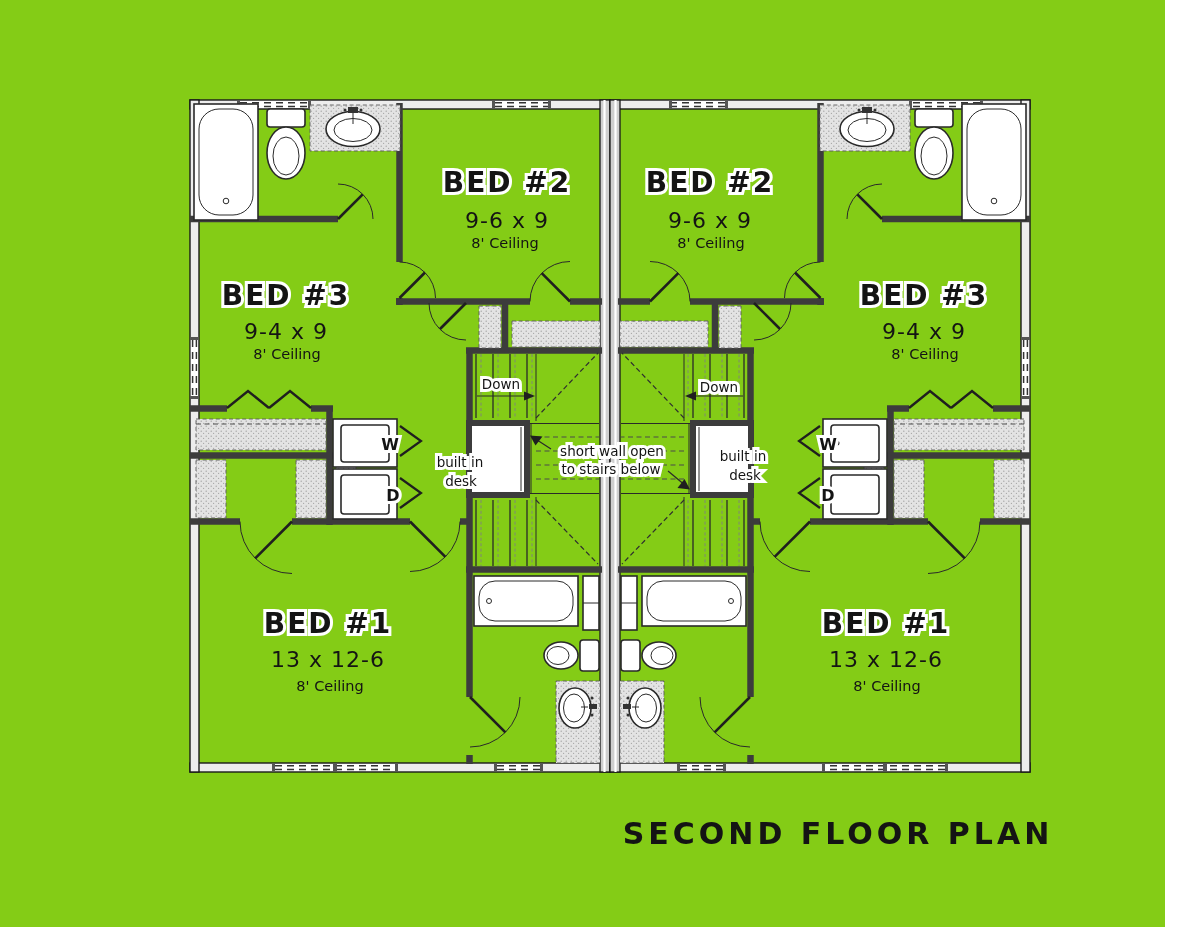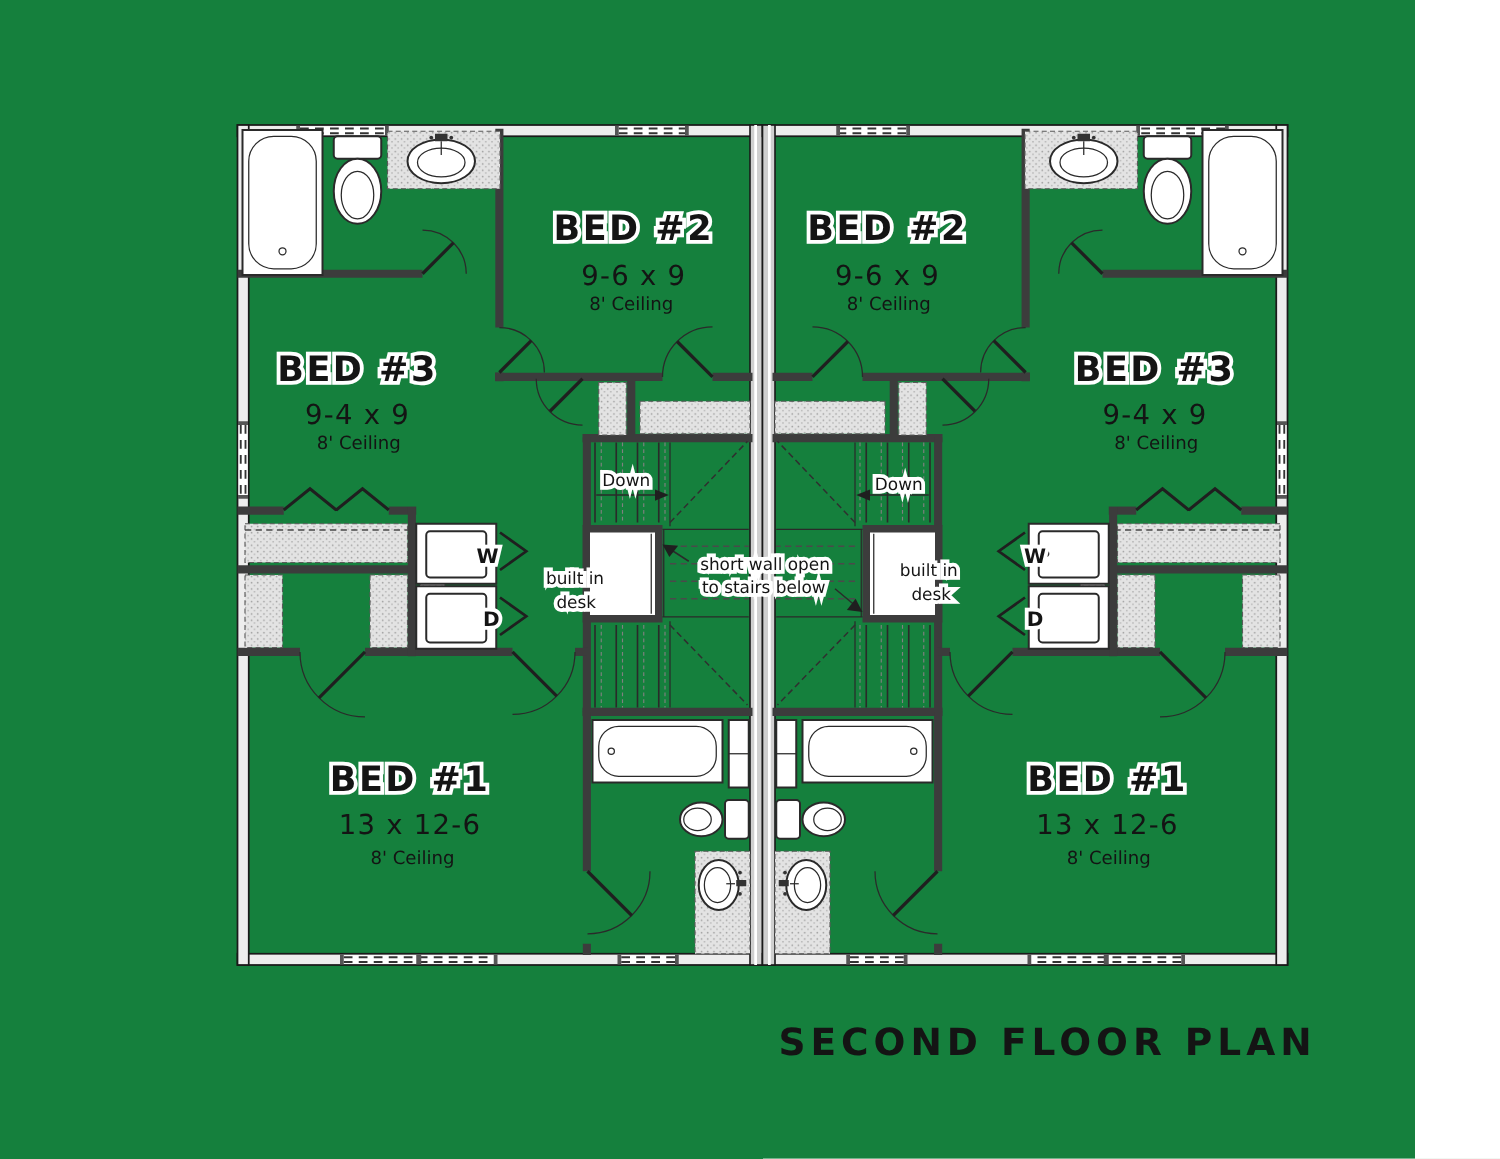--- a/index.html
+++ b/index.html
@@ -1,16 +1,16 @@
 <!DOCTYPE html>
 <html><head>
 <meta charset="utf-8">
 <style>
   html,body{margin:0;padding:0;background:#ffffff;}
-  #page{position:relative;width:1132px;height:927px;background:#15803d;overflow:hidden;}
+  #page{position:relative;width:1132px;height:927px;background:#84cc16;overflow:hidden;padding-left:33px;}
   svg{position:absolute;left:0;top:0;}
   
   .wx{fill:#ededed;stroke:#1a1a1a;stroke-width:1.4;}
   .wiL{stroke:#3c3c3c;stroke-width:6.5;fill:none;stroke-linecap:butt;}
   .party{fill:#cfcfcf;stroke:#1a1a1a;stroke-width:1.3;}
   
   .ln{stroke:#2a2a2a;stroke-width:1.2;fill:none;}
   .thin{stroke:#2a2a2a;stroke-width:1;fill:none;}
   .dash{stroke:#4a4a4a;stroke-width:1.1;stroke-dasharray:5 3.5;fill:none;}
   .win{stroke:#333;stroke-width:1.5;stroke-dasharray:7 5;fill:none;}

